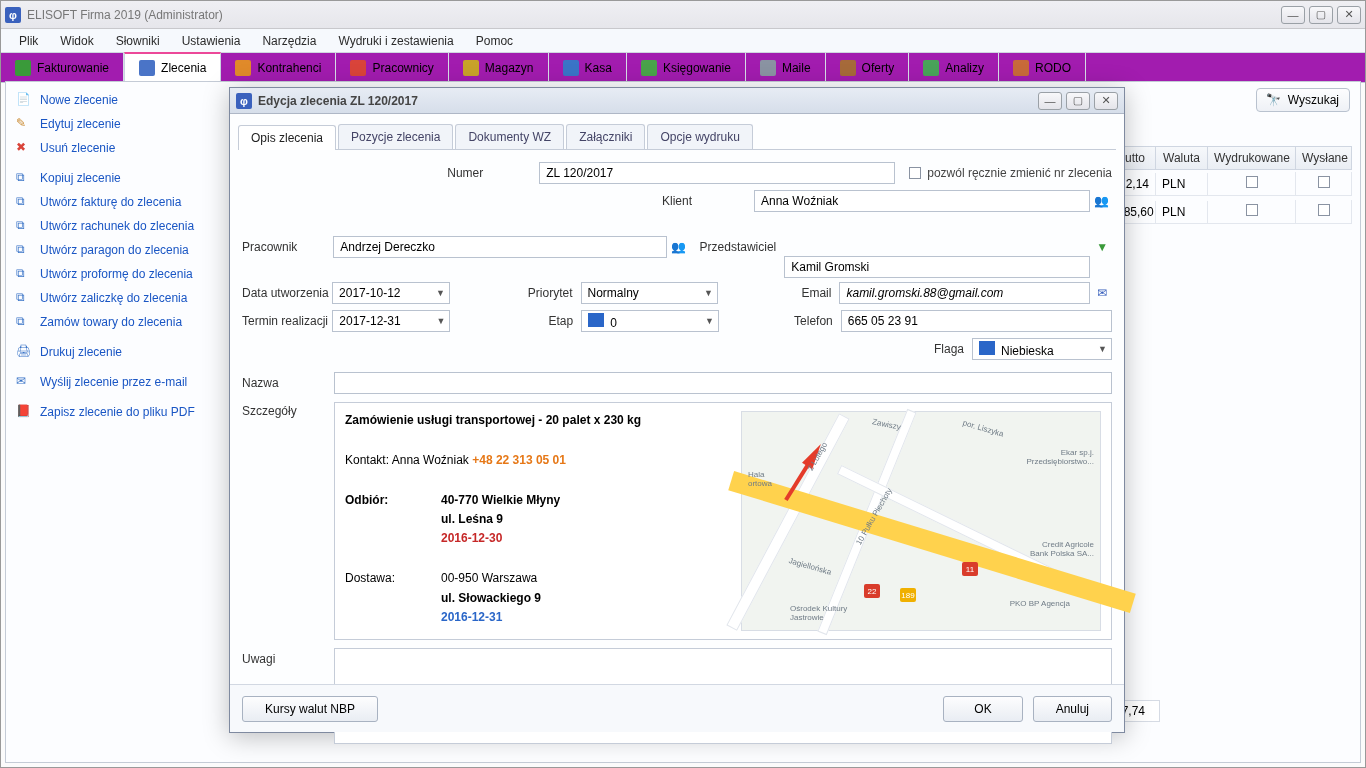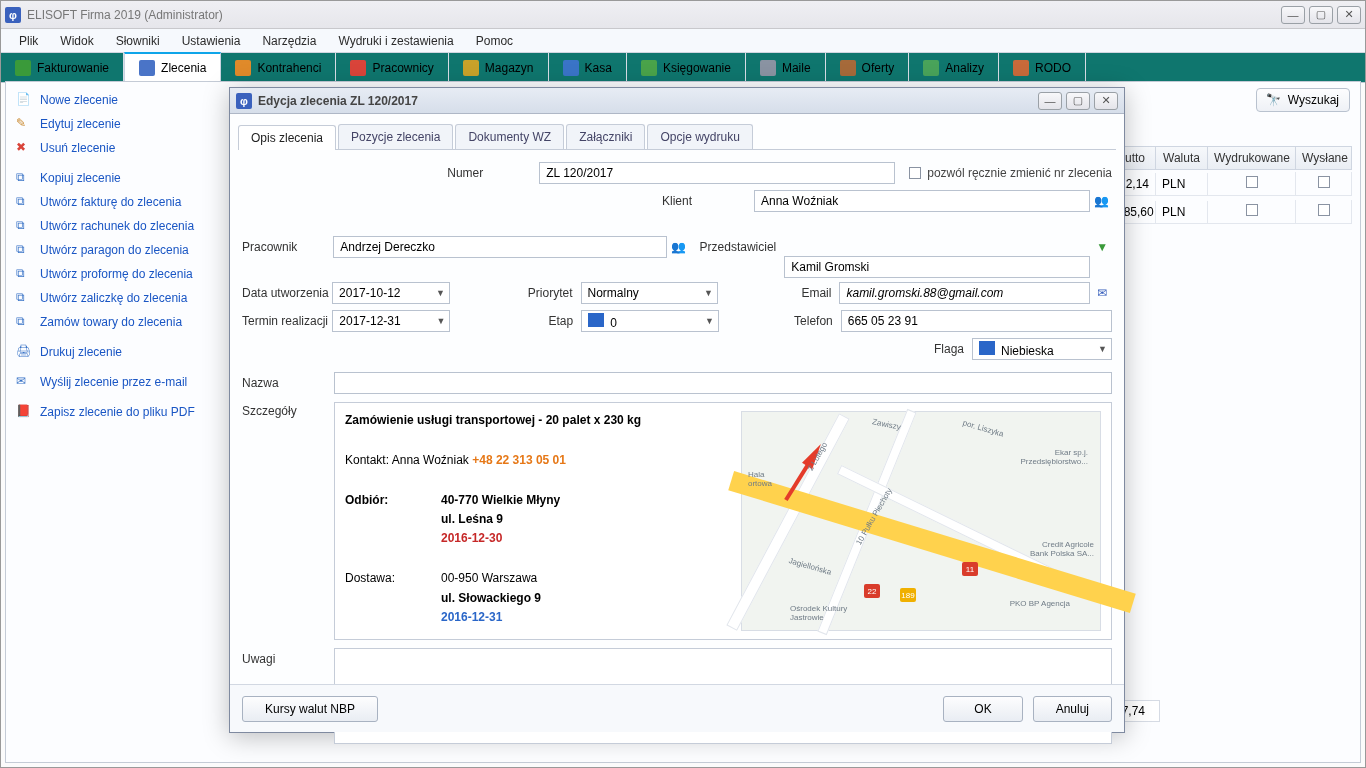--- a/index.html
+++ b/index.html
@@ -5,23 +5,23 @@
 * { box-sizing: border-box; font-family: "Segoe UI", Tahoma, sans-serif; font-size: 12px; }
 html,body { margin:0; padding:0; width:1366px; height:768px; overflow:hidden; background:#fff; }
 .window { width:1366px; height:768px; border:1px solid #999; background:#fbfbfb; position:relative; }
 .titlebar { height:28px; background:linear-gradient(#efeff3,#e6e6eb); display:flex; align-items:center; padding:0 4px; border-bottom:1px solid #c8c8cc; }
 .app-icon { width:16px; height:16px; background:#3a61bd; color:#fff; font-weight:bold; font-size:11px; display:inline-flex; align-items:center; justify-content:center; border-radius:2px; margin-right:6px;}
 .titlebar-text { color:#777; font-size:12px; }
 .win-btns { margin-left:auto; display:flex; gap:4px; }
 .win-btn { width:24px; height:18px; border:1px solid #9aa0a6; border-radius:3px; background:linear-gradient(#f8f8fa,#e4e4ea); display:inline-flex; align-items:center; justify-content:center; font-size:11px; color:#555; cursor:pointer;}
 .menubar { height:24px; display:flex; align-items:center; gap:2px; padding:2px 8px; border-bottom:1px solid #d0d6e0; background:#f6f9fd;}
 .menubar span { padding:3px 10px; color:#2b2b2b; cursor:default;}
-.toolbar { display:flex; align-items:stretch; border-bottom:1px solid #c0c8d4; background:#0f766e;}
+.toolbar { display:flex; align-items:stretch; border-bottom:1px solid #c0c8d4; background:#a21caf;}
 .toolbar-tab { display:flex; align-items:center; gap:6px; padding:6px 14px; border-right:1px solid #d6dde6; cursor:pointer; }
-.toolbar-tab.active { background:#fff; border-top:2px solid #0ea5e9; margin-top:-1px; border-left:1px solid #c9d3e0; border-right:1px solid #c9d3e0;}
+.toolbar-tab.active { background:#fff; border-top:2px solid #ec4899; margin-top:-1px; border-left:1px solid #c9d3e0; border-right:1px solid #c9d3e0;}
 .ticon { width:16px; height:16px; display:inline-block; border-radius:2px; }
 .content { position:absolute; top:80px; left:4px; right:4px; bottom:4px; border:1px solid #c4cbd6; background:#fcfdff; }
 .sidebar { position:absolute; top:6px; left:8px; width:206px; }
 .side-link { display:flex; align-items:center; gap:8px; color:#1a56c4; padding:4px 2px; cursor:pointer;}
 .side-link .sicon { width:16px; height:16px; display:inline-block; }
 .grid-head { position:absolute; top:64px; right:8px; display:flex; height:24px; }
 .gh-cell { border:1px solid #cfd6e1; border-left:none; background:linear-gradient(#f6f8fb,#eaeef4); padding:4px 6px; font-size:12px; color:#333; text-align:center;}
 .gh-cell:first-child { border-left:1px solid #cfd6e1;}
 .grid-row { position:absolute; right:8px; display:flex; height:28px; align-items:center;}
 .gr-cell { border:1px solid #e3e7ee; border-top:none; border-left:none; padding:4px 6px; text-align:right;}
@@ -347,21 +347,21 @@
           </div>
           <div class="map">
             <div class="road-g" style="left:40px;top:-10px;width:12px;height:240px;transform:rotate(28deg)"></div>
             <div class="road-g" style="left:120px;top:-10px;width:10px;height:240px;transform:rotate(22deg)"></div>
             <div class="road-g" style="left:200px;top:-10px;width:10px;height:240px;transform:rotate(-64deg)"></div>
             <div class="road-y"></div>
             <div class="arrow"></div>
             <div class="shield" style="left:220px;top:150px">11</div>
             <div class="shield" style="left:122px;top:172px">22</div>
             <div class="shield" style="left:158px;top:176px;background:#f0b000">189</div>
-            <div class="poi" style="right:12px;top:36px;text-align:right">Ekar sp.j.<br>Przedsiębiorstwo...</div>
+            <div class="poi" style="right:6px;top:36px;text-align:right">Ekar sp.j.<br>Przedsiębiorstwo...</div>
             <div class="poi" style="right:6px;top:128px;text-align:right">Credit Agricole<br>Bank Polska SA...</div>
             <div class="poi" style="right:30px;bottom:22px">PKO BP Agencja</div>
             <div class="poi" style="left:48px;bottom:8px">Ośrodek Kultury<br>Jastrowie</div>
             <div class="poi" style="left:6px;top:58px">Hala<br>ortowa</div>
             <div class="poi" style="left:60px;top:40px;transform:rotate(-60deg)">2 Lutego</div>
             <div class="poi" style="left:100px;top:100px;transform:rotate(-60deg)">10 Pułku Piechoty</div>
             <div class="poi" style="left:46px;top:150px;transform:rotate(16deg)">Jagiellońska</div>
             <div class="poi" style="left:130px;top:8px;transform:rotate(12deg)">Zawiszy</div>
             <div class="poi" style="left:220px;top:12px;transform:rotate(16deg)">por. Liszyka</div>
           </div>

